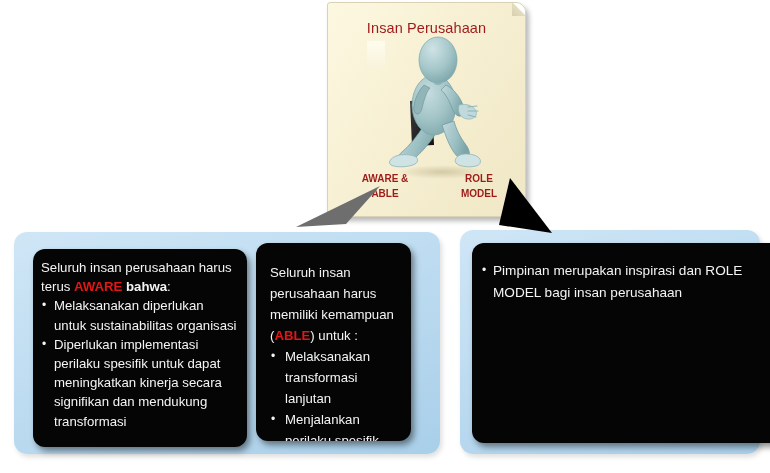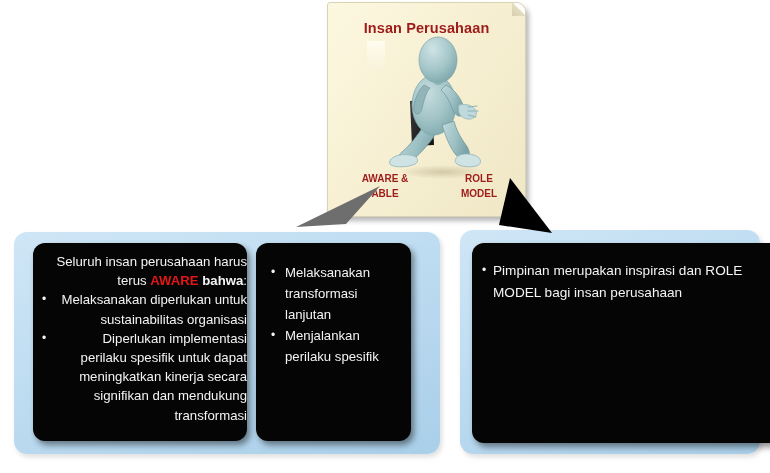--- a/index.html
+++ b/index.html
@@ -44,21 +44,21 @@
     height: 14px;
     background: linear-gradient(225deg, #ffffff 0%, #ffffff 48%, #e3dcbd 52%, #d6cfb0 100%);
   }
   .panel-title {
     position: absolute;
     top: 17px;
     left: 0;
     width: 100%;
     text-align: center;
     color: #9e1b19;
-    font-weight: bold;
+    font-weight: normal;
     font-size: 14.5px;
     letter-spacing: 0.1px;
   }
   .glow-block {
     position: absolute;
     left: 39px;
     top: 38px;
     width: 18px;
     height: 28px;
     background: linear-gradient(180deg, #fffdf0 0%, #f8f2da 100%);
@@ -118,25 +118,24 @@
     background: #050505;
     border-radius: 12px;
     box-shadow: 3px 4px 6px rgba(0,0,0,0.45);
     color: #f4f4f4;
     box-sizing: border-box;
     overflow: hidden;
     z-index: 3;
   }
   .bb-left {
     left: 33px;
-    top: 243px;
+    top: 249px;
     width: 214px;
     height: 198px;
-    padding: 9px 0 6px 8px;
-    text-align: right;
+    padding: 9px 8px 6px 8px;
   }
   .bb-mid {
     left: 256px;
     top: 243px;
     width: 155px;
     height: 198px;
     padding: 19px 10px 6px 14px;
   }
   .bb-right {
     left: 472px;
@@ -278,20 +277,23 @@
     <p class="txt">
       <span>Seluruh insan perusahaan harus terus </span><span class="red">AWARE</span><span class="bold"> bahwa</span><span>:</span>
     </p>
     <ul class="bullets">
       <li>Melaksanakan diperlukan untuk sustainabilitas organisasi</li>
       <li>Diperlukan implementasi perilaku spesifik untuk dapat meningkatkan kinerja secara signifikan dan mendukung transformasi</li>
     </ul>
   </div>
 
   <div class="black-box bb-mid">
+    <p class="txt">
+      <span>Seluruh insan perusahaan harus memiliki kemampuan (</span><span class="red">ABLE</span><span>) untuk :</span>
+    </p>
     <ul class="bullets">
       <li>Melaksanakan transformasi lanjutan</li>
       <li>Menjalankan perilaku spesifik</li>
     </ul>
   </div>
 
   <div class="blue-card blue-right"></div>
 
   <div class="black-box bb-right">
     <ul class="bullets">

